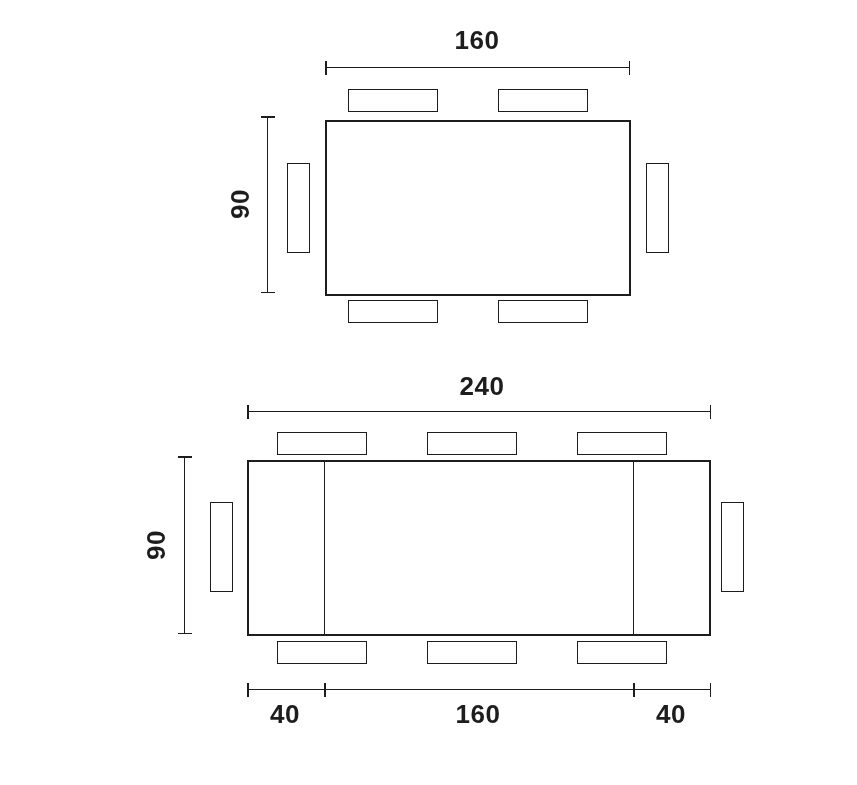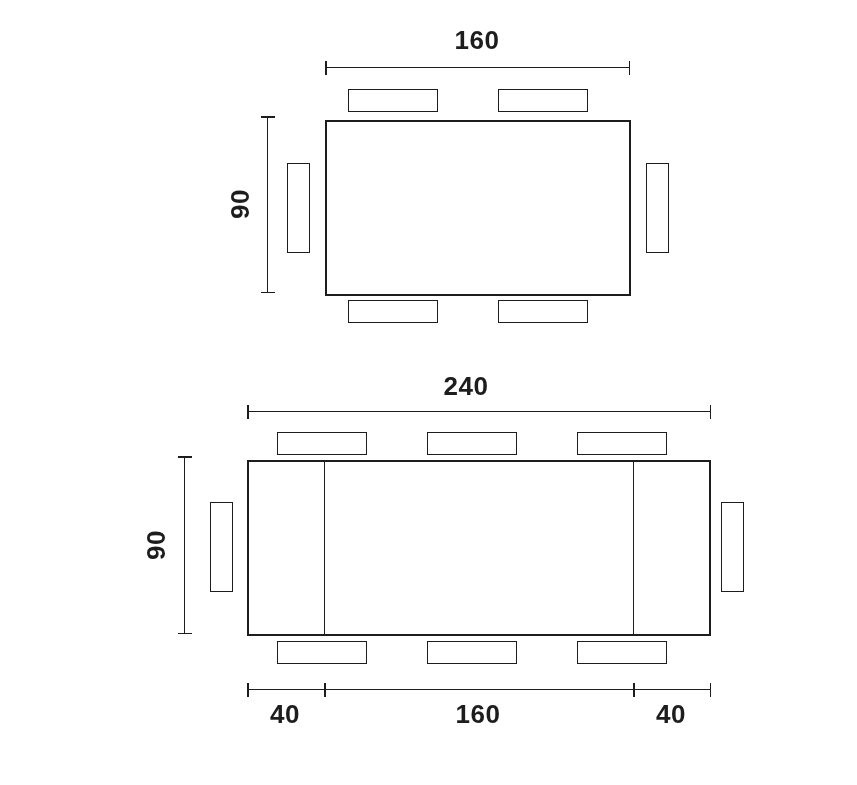--- a/index.html
+++ b/index.html
@@ -66,21 +66,21 @@
 
     <div class="chair" style="left:348px; top:89px;  width:90px; height:23px;"></div>
     <div class="chair" style="left:498px; top:89px;  width:90px; height:23px;"></div>
     <div class="chair" style="left:348px; top:300px; width:90px; height:23px;"></div>
     <div class="chair" style="left:498px; top:300px; width:90px; height:23px;"></div>
     <div class="chair" style="left:287px; top:163px; width:23px; height:90px;"></div>
     <div class="chair" style="left:646px; top:163px; width:23px; height:90px;"></div>
   </section>
 
   <section>
-    <div class="dim-label" style="left:416px; top:371px; width:100px;">240</div>
+    <div class="dim-label" style="left:432px; top:371px; width:100px;">240</div>
     <div class="dim-h" style="left:247px; top:411px; width:464px;"></div>
 
     <div class="dim-label rot" style="left:126px; top:530px; width:60px;">90</div>
     <div class="dim-v" style="left:184px; top:456px; height:178px;"></div>
 
     <div class="table" style="left:247px; top:460px; width:464px; height:176px;"></div>
     <div class="vline" style="left:324px; top:460px; height:176px;"></div>
     <div class="vline" style="left:633px; top:460px; height:176px;"></div>
 
     <div class="chair" style="left:277px; top:432px; width:90px; height:23px;"></div>

